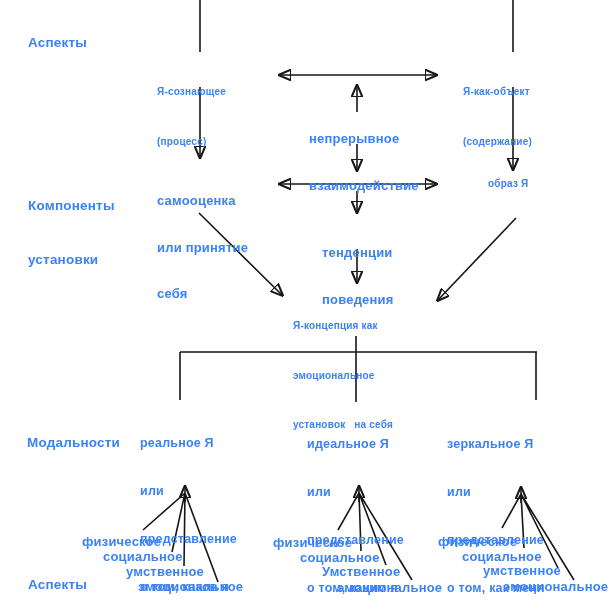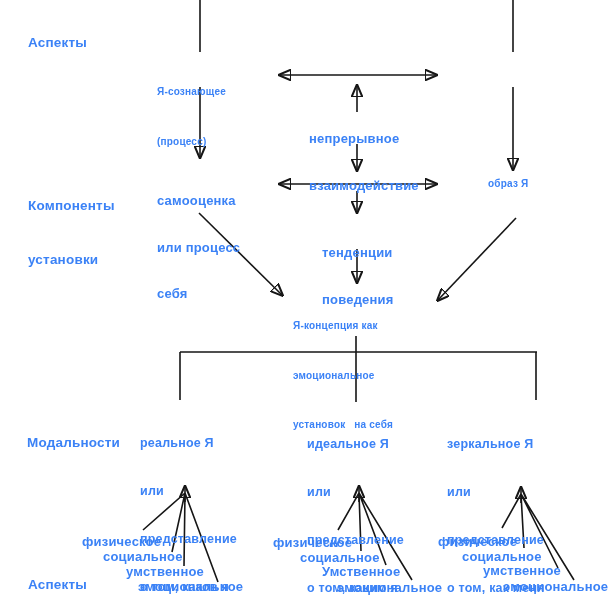--- a/index.html
+++ b/index.html
@@ -77,29 +77,33 @@
     <div>установки</div>
   </div>
   <div class="txt lbl" style="left:27px; top:434px;text-align:right;">Модальности</div>
   <div class="txt lbl" style="left:28px; top:576px;">Аспекты</div>
 
   <div class="txt node" style="left:157px; top:51px;">
     <div>Я-сознающее</div>
     <div>(процесс)</div>
   </div>
 
+  <div class="txt node" style="left:463px; top:51px;">
+    <div>Я-как-объект</div>
+    <div>(содержание)</div>
+  </div>
 
   <div class="txt nodeS" style="left:309px; top:100px;">
     <div>непрерывное</div>
     <div>взаимодействие</div>
   </div>
 
   <div class="txt nodeS" style="left:157px; top:162px;">
     <div>самооценка</div>
-    <div>или процесс</div>
+    <div>или принятие</div>
     <div>себя</div>
   </div>
 
   <div class="txt node" style="left:488px; top:176px;">образ Я</div>
 
   <div class="txt nodeS" style="left:322px; top:214px;">
     <div>тенденции</div>
     <div>поведения</div>
   </div>
 

